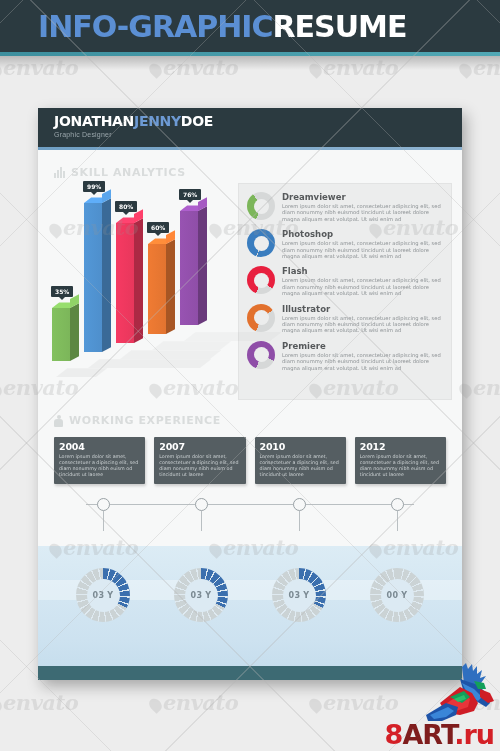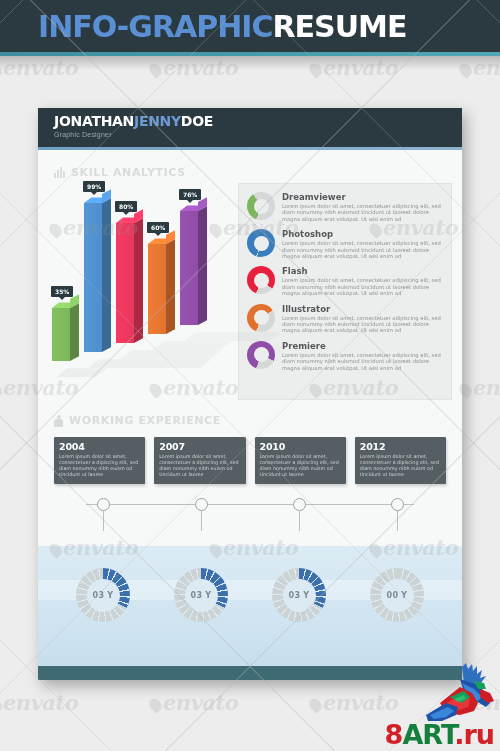--- a/index.html
+++ b/index.html
@@ -228,21 +228,21 @@
   }
 
   
   .brand{
     position:absolute; right:6px; bottom:2px; z-index:50;
     font-family:"DejaVu Sans", sans-serif;
     font-size:27px; font-weight:bold; letter-spacing:-1px;
     line-height:28px;
   }
   .brand .b8{ color:#d42027; }
-  .brand .bart{ color:#15803d;margin-top:31px; }
+  .brand .bart{ color:#7f1d1d;margin-top:31px; }
   .brand .bru{ color:#d42027; }
   .parrot{
     position:absolute; right:6px; bottom:26px; width:78px; height:62px; z-index:49;
   }
 </style>
 </head>
 <body>
 
 <div class="banner">
   <div class="banner-inner">

